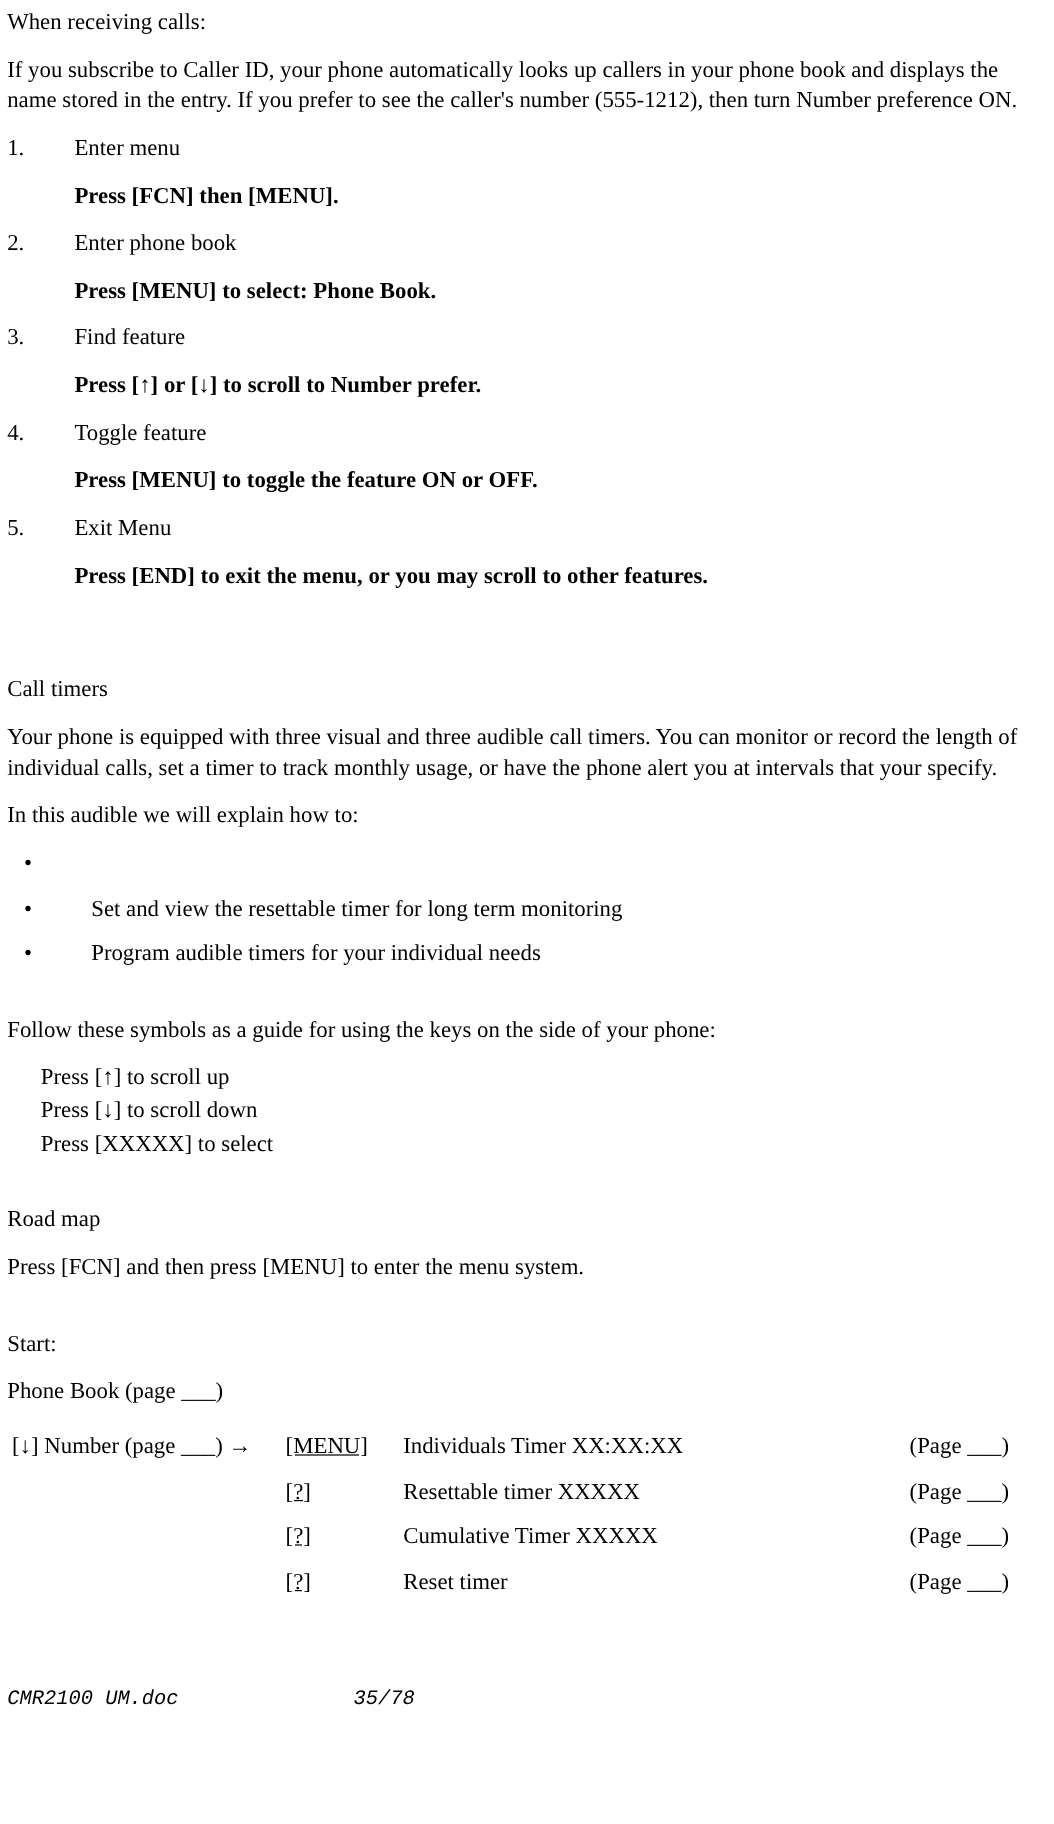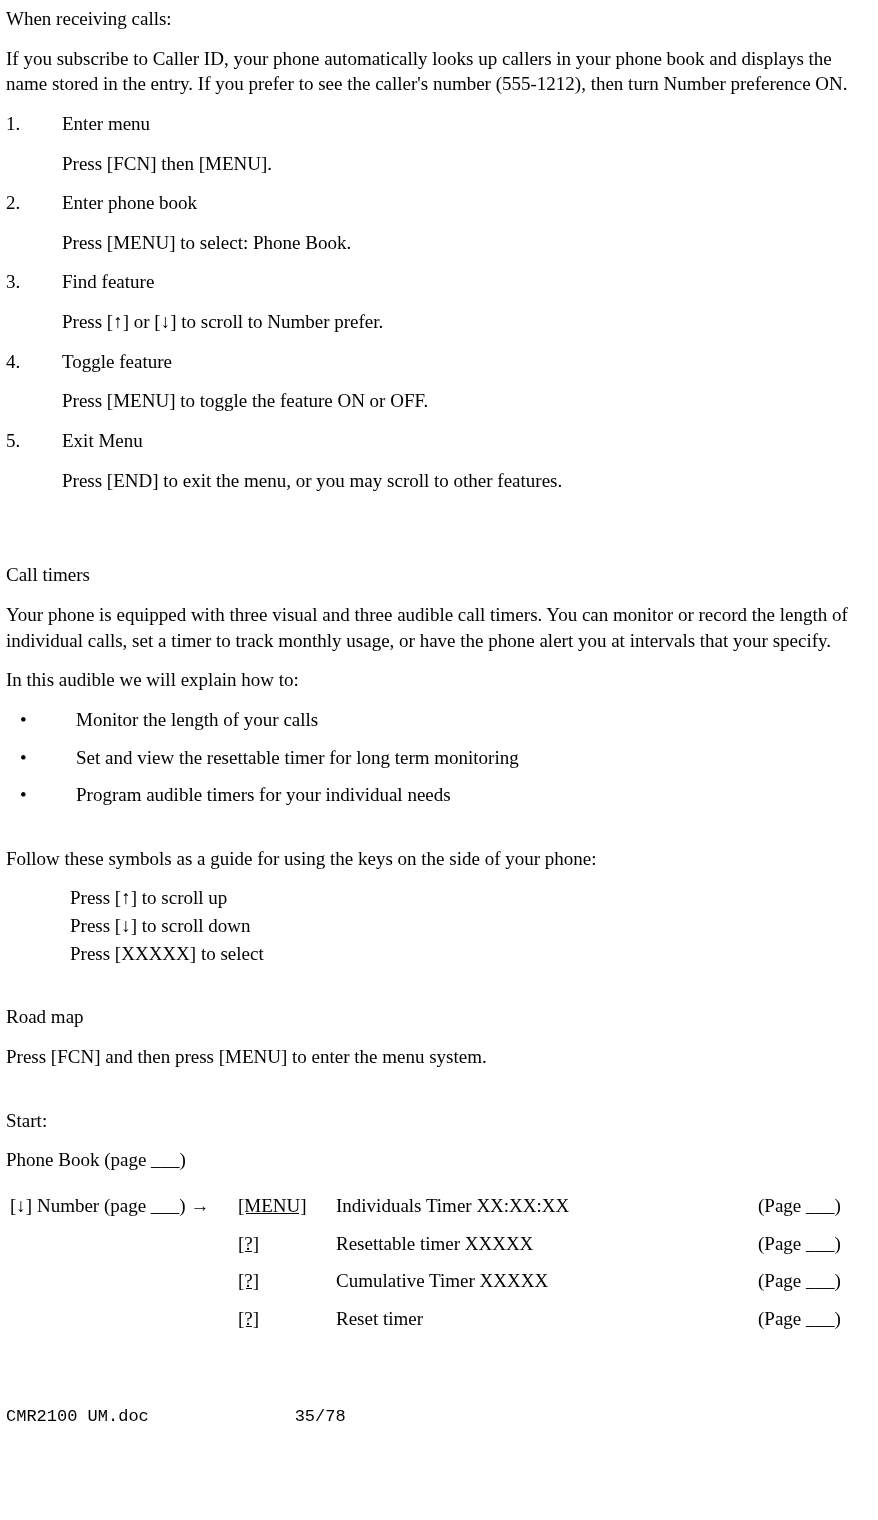--- a/index.html
+++ b/index.html
@@ -13,33 +13,33 @@
       padding: 6px 6px 6px 6px;
       box-sizing: border-box;
     }
     p { margin: 0 0 14px 0; }
     .section-title { margin: 0 0 14px 0; }
     ol { list-style: none; padding: 0; margin: 0 0 14px 0; }
     ol > li { margin: 0 0 14px 0; }
     .num-row { display: flex; }
     .num { width: 56px; flex: 0 0 56px; }
     .step-body { }
-    .step-desc { margin: 14px 0 0 56px; }
+    .step-desc { margin: 14px 0 0 56px; font-weight: bold; }
     ul.bullets { list-style: none; padding: 0; margin: 0 0 14px 0; }
     ul.bullets > li { display: flex; margin: 0 0 12px 0; }
     ul.bullets .bullet { width: 56px; flex: 0 0 56px; text-align: left; padding-left: 14px; }
-    .indent-block { margin-left: 64px; margin-bottom: 14px; }
+    .indent-block { margin-left: 28px; margin-bottom: 14px; }
     .indent-block p { margin: 0 0 2px 0; }
     .roadmap-table { width: 100%; border-collapse: collapse; table-layout: fixed; }
     .roadmap-table td { padding: 6px 4px; vertical-align: top; }
     .col-nav { width: 220px; }
     .col-key { width: 90px; text-decoration: underline; }
     .col-item { width: auto; }
     .col-page { width: 110px; text-align: left; }
-    .footer { display: flex; justify-content: space-between; margin-top: 68px; font-family: "Courier New", Courier, monospace; font-size: 17px; color: #000; }
+    .footer { display: flex; justify-content: space-between; margin-top: 68px; font-family: "Courier New", Courier, monospace; font-size: 17px; color: #000; font-style: italic; }
     .footer .center { text-align: left; flex: 1; }
     .footer .left { flex: 1; text-align: left; }
     .footer .right { flex: 1; }
     .spacer-lg { height: 55px; }
     .spacer-md { height: 24px; }
   </style>
 </head>
 <body>
 
 <p class="section-title">When receiving calls:</p>
@@ -85,21 +85,20 @@
 
 <div class="spacer-lg"></div>
 
 <p class="section-title">Call timers</p>
 <p>Your phone is equipped with three visual and three audible call timers. You can monitor or record the length of individual calls, set a timer to track monthly usage, or have the phone alert you at intervals that your specify.</p>
 <p>In this audible we will explain how to:</p>
 
 <ul class="bullets">
   <li>
     <span class="bullet">•</span>
-    <span>Monitor the length of your calls</span>
   </li>
   <li>
     <span class="bullet">•</span>
     <span>Set and view the resettable timer for long term monitoring</span>
   </li>
   <li>
     <span class="bullet">•</span>
     <span>Program audible timers for your individual needs</span>
   </li>
 </ul>

